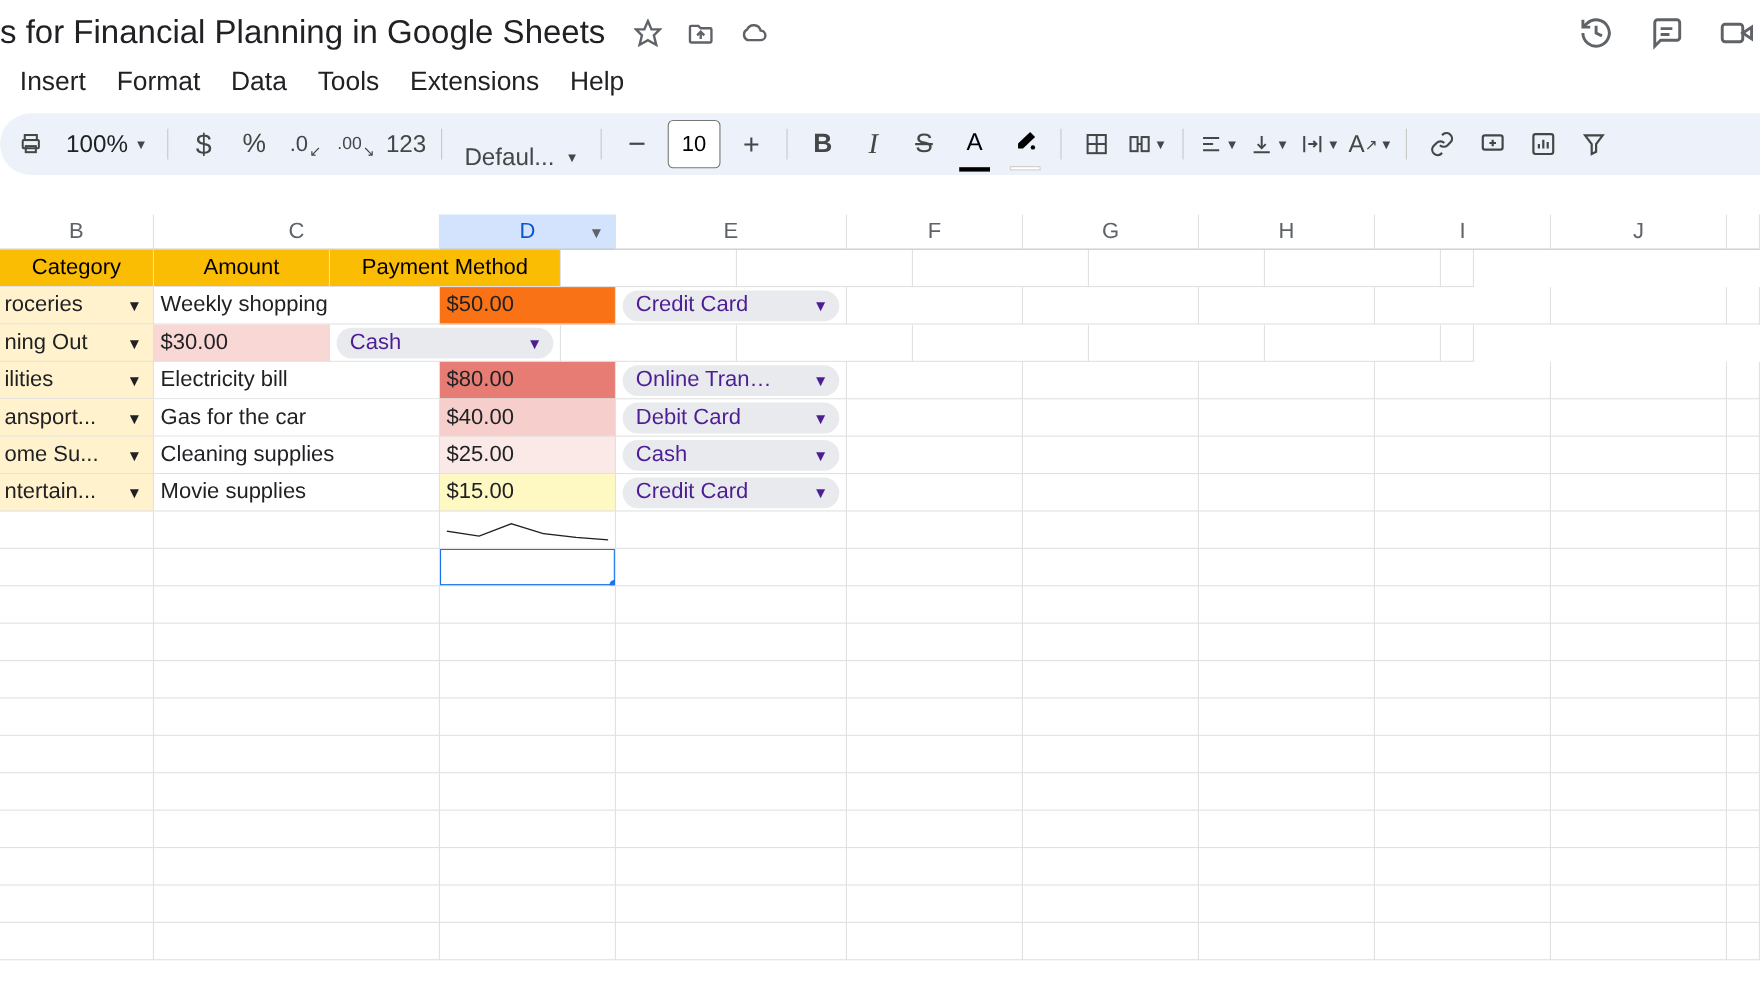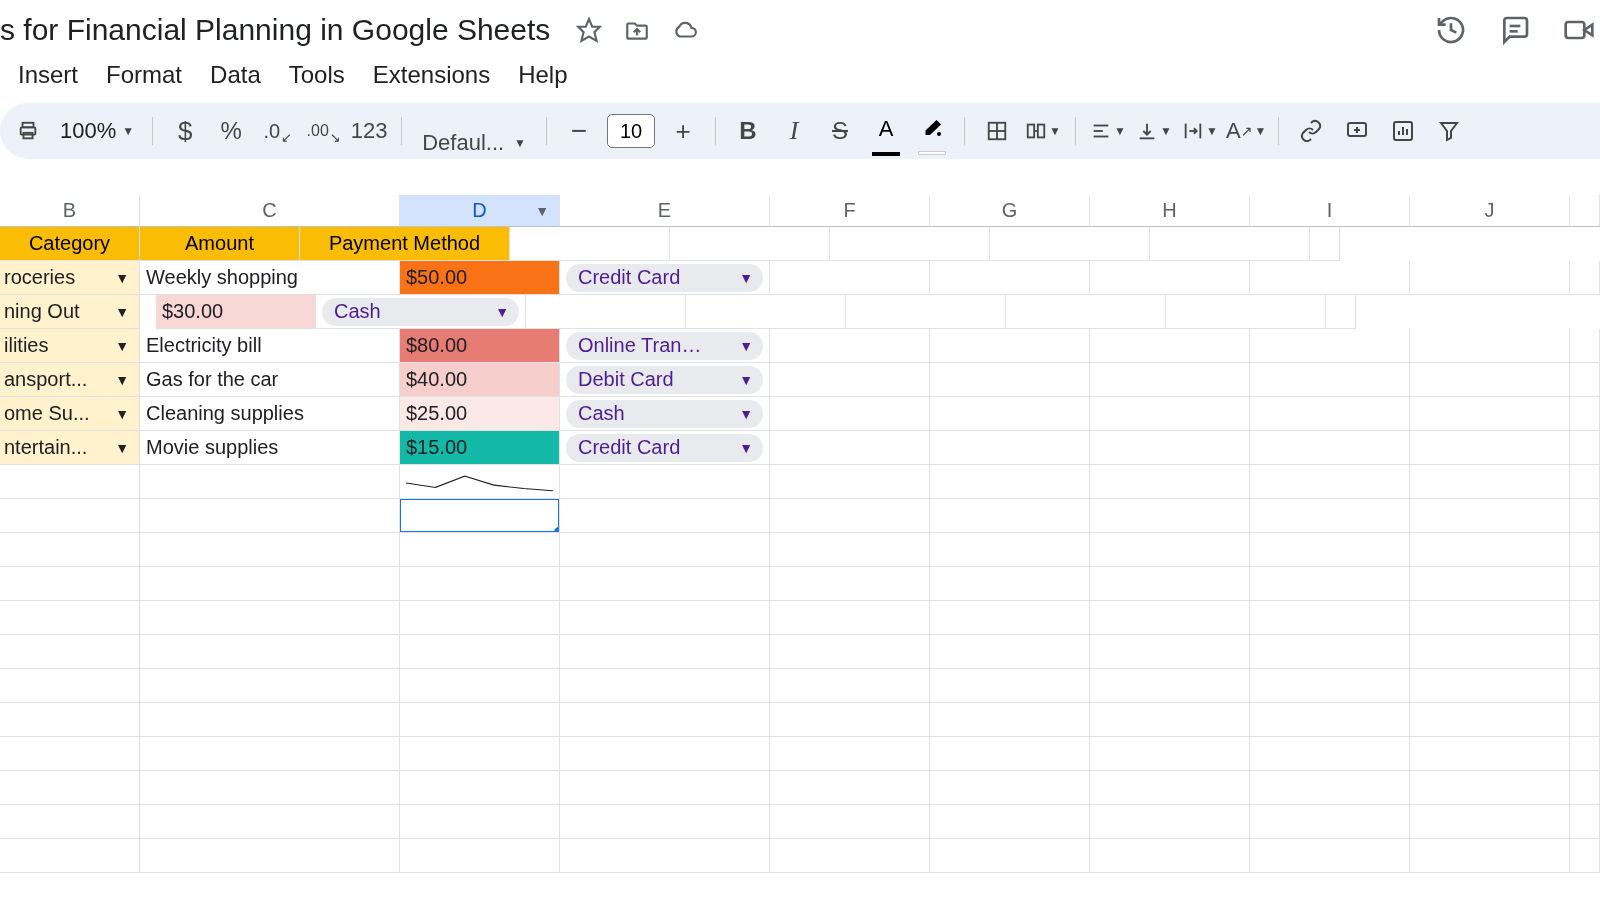--- a/index.html
+++ b/index.html
@@ -17,21 +17,21 @@
 .menubar { display: flex; gap: 28px; padding: 6px 0 10px 18px; font-size: 24px; color: #202124; }
 .menubar span { cursor: pointer; }
 
 
 .toolbar { display: flex; align-items: center; background: #edf2fa; border-radius: 28px 0 0 28px; height: 56px; padding: 0 8px; margin-top: 4px; gap: 6px; }
 .tbtn { min-width: 40px; height: 40px; display: flex; align-items: center; justify-content: center; color: #444746; font-size: 20px; cursor: pointer; border-radius: 4px; }
 .zoom { display: flex; align-items: center; gap: 4px; font-size: 22px; color: #202124; padding: 0 6px; }
 .sep { width: 1px; height: 28px; background: #c7c7c7; margin: 0 6px; }
 .fontsel { display: flex; align-items: center; gap: 10px; font-size: 22px; color: #444746; padding: 0 8px; min-width: 110px; margin-top: 24px; }
 .fontsize-box { display: flex; align-items: center; gap: 8px; }
-.fs-input { width: 48px; height: 34px; border: 1px solid #747775; border-radius: 5px; text-align: center; font-size: 20px; background: #fff; }
+.fs-input { width: 48px; height: 44px; border: 1px solid #747775; border-radius: 5px; text-align: center; font-size: 20px; background: #fff; }
 .drop-sm { font-size: 12px; color: #444746; margin-left: 2px; }
 .ta-underline { width: 28px; height: 4px; background: #000; position: relative; top: 10px; }
 .ta-wrap { position: relative; display: flex; flex-direction: column; align-items: center; justify-content: center; width: 40px; height: 40px; }
 
 
 .grid-wrap { margin-top: 36px; position: relative; }
 .colheads { display: flex; height: 32px; }
 .ch { border-right: 1px solid #e1e1e1; border-bottom: 1px solid #c0c0c0; display: flex; align-items: center; justify-content: center; font-size: 20px; color: #5f6368; background: #fff; position: relative; }
 .ch.sel { background: #d3e3fd; color: #0b57d0; }
 .ch .coldrop { position: absolute; right: 10px; font-size: 14px; color: #5f6368; }
@@ -281,21 +281,21 @@
         </div>
         <div class="cell cF"></div>
         <div class="cell cG"></div>
         <div class="cell cH"></div>
         <div class="cell cI"></div>
         <div class="cell cJ"></div>
         <div class="cell cK"></div>
       </div>
       <div class="row">
         <div class="cell cB cat-cell">ning Out<span class="cd">▼</span></div>
-        <div class="cell cD amt-cell" style="background:#f8d7d4;margin-left:16px;">$30.00</div>
+        <div class="cell cD amt-cell" style="background:#f8d7d4;">$30.00</div>
         <div class="cell cE pm-cell">
           <div class="chip">Cash<span class="cd">▼</span></div>
         </div>
         <div class="cell cF"></div>
         <div class="cell cG"></div>
         <div class="cell cH"></div>
         <div class="cell cI"></div>
         <div class="cell cJ"></div>
         <div class="cell cK"></div>
       </div>
@@ -337,21 +337,21 @@
         <div class="cell cF"></div>
         <div class="cell cG"></div>
         <div class="cell cH"></div>
         <div class="cell cI"></div>
         <div class="cell cJ"></div>
         <div class="cell cK"></div>
       </div>
       <div class="row">
         <div class="cell cB cat-cell">ntertain...<span class="cd">▼</span></div>
         <div class="cell cC desc-cell">Movie supplies</div>
-        <div class="cell cD amt-cell" style="background:#14b8a6;">$15.00</div>
+        <div class="cell cD amt-cell" style="background:#fef9c3;">$15.00</div>
         <div class="cell cE pm-cell">
           <div class="chip">Credit Card<span class="cd">▼</span></div>
         </div>
         <div class="cell cF"></div>
         <div class="cell cG"></div>
         <div class="cell cH"></div>
         <div class="cell cI"></div>
         <div class="cell cJ"></div>
         <div class="cell cK"></div>
       </div>

